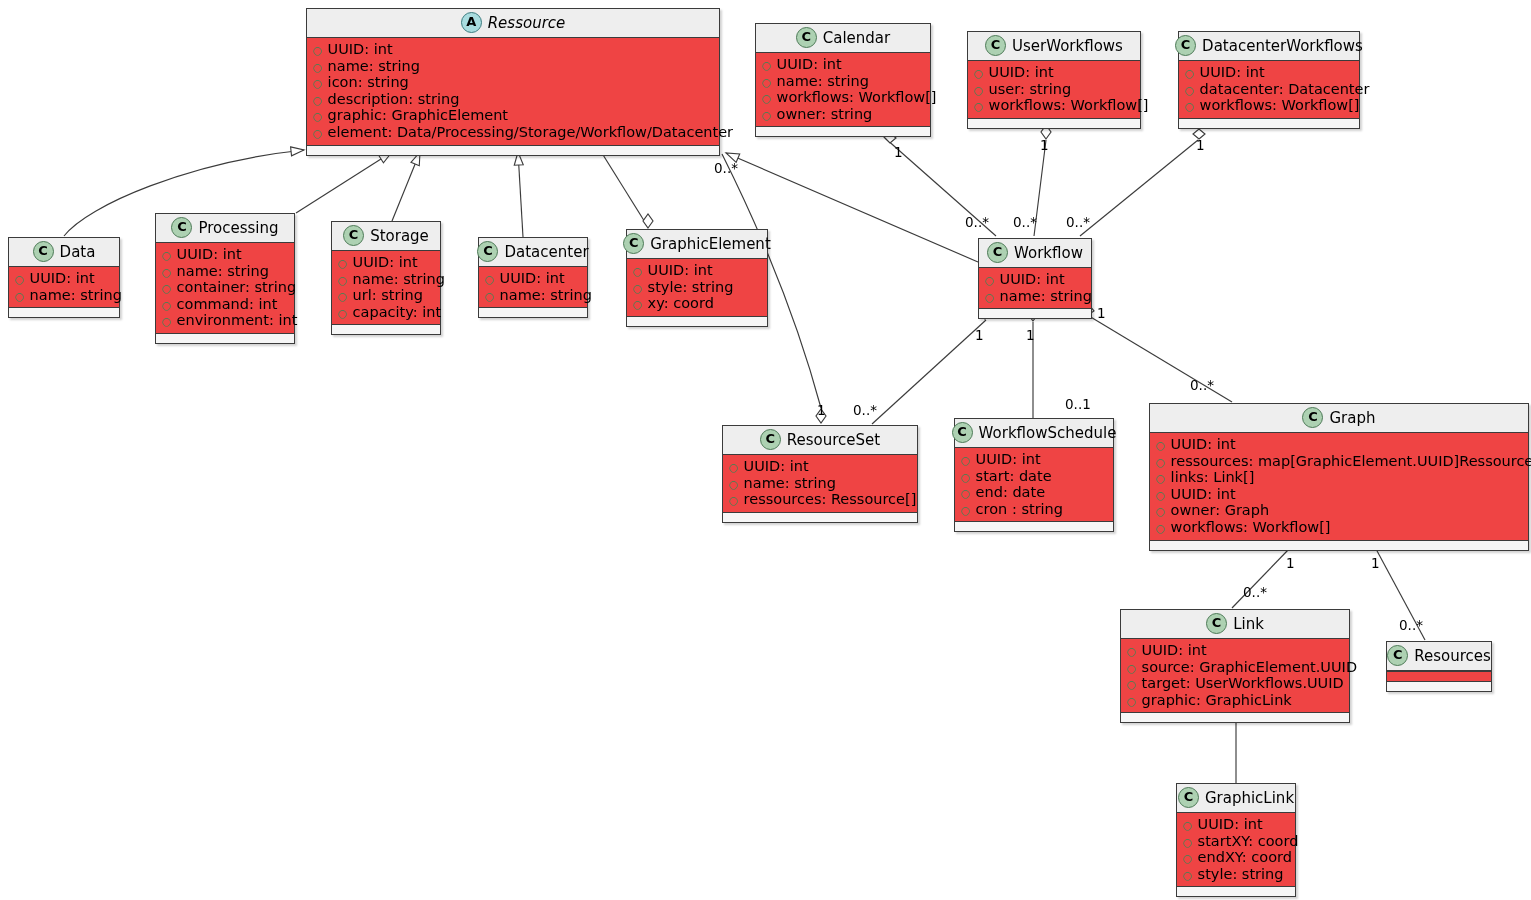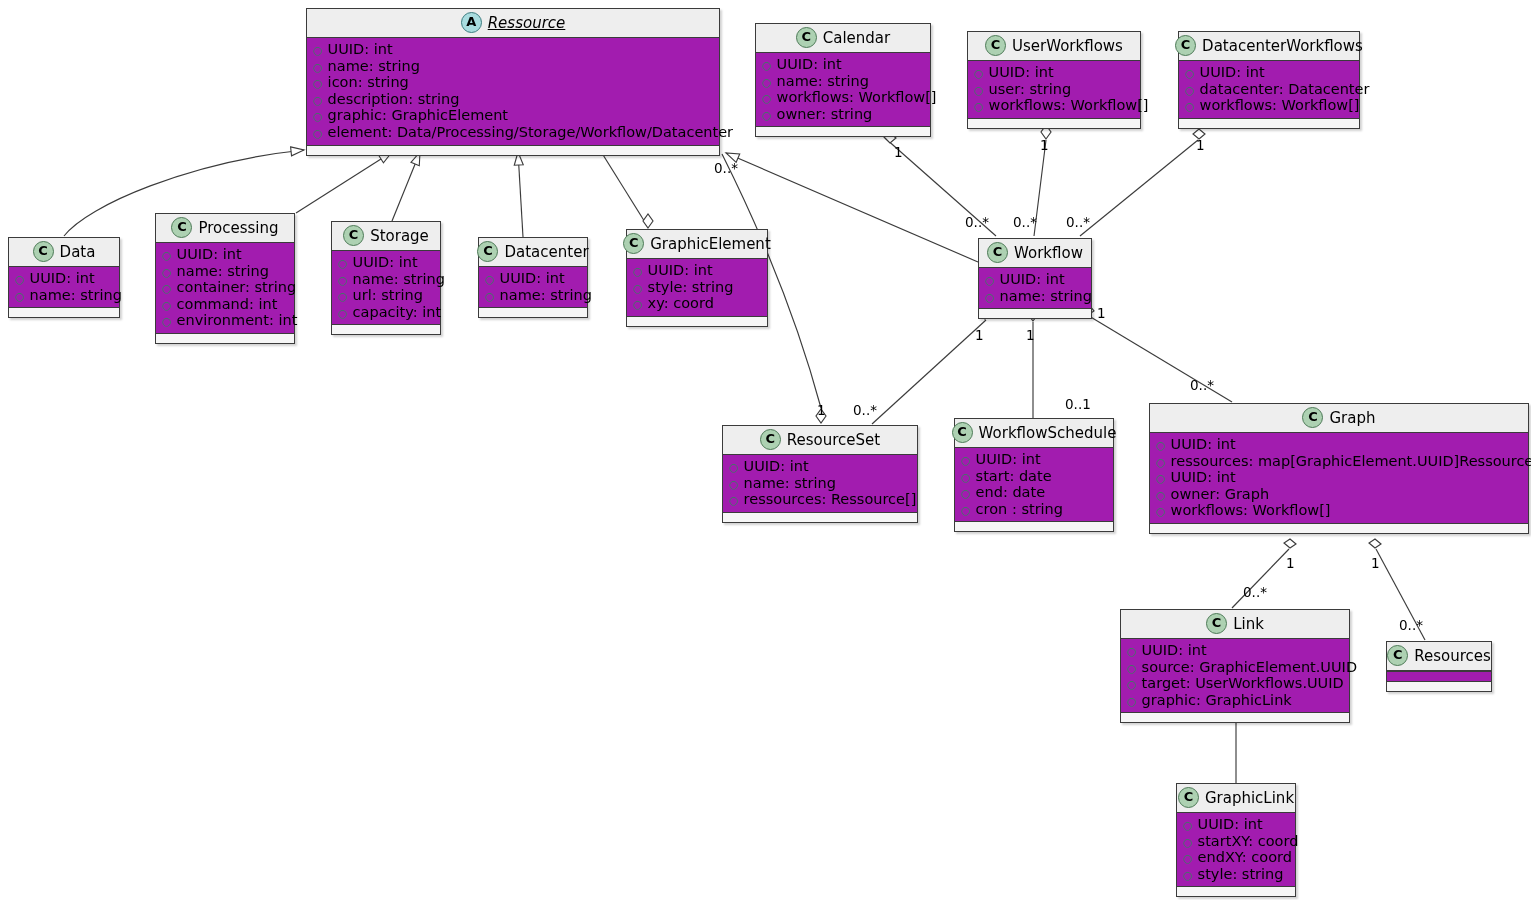--- a/index.html
+++ b/index.html
@@ -7,27 +7,27 @@
   body{width:1531px;height:900px;position:relative;overflow:hidden;
        font-family:"DejaVu Sans","Liberation Sans",sans-serif;}
   #canvas{position:absolute;left:0;top:0;width:1531px;height:900px;}
   svg#edges{position:absolute;left:0;top:0;width:1531px;height:900px;pointer-events:none;}
 
   .uml-class{position:absolute;box-sizing:border-box;border:1px solid #3b3b3b;
     background:#fcfcfc;box-shadow:2px 2px 2px rgba(0,0,0,0.18);}
   .uml-header{display:flex;align-items:center;justify-content:center;
     background:#eeeeee;border-bottom:1px solid #3b3b3b;padding:3px 8px 4px 8px;
     font-size:15px;color:#000;gap:6px;}
-  .uml-header.abstract .cls-title{font-style:italic;text-decoration:underline;}
+  .uml-header.abstract .cls-title{font-style:italic;}
   .badge{width:19px;height:19px;border-radius:50%;display:inline-block;
     flex:0 0 auto;text-align:center;line-height:18px;font-size:13px;font-weight:bold;
     color:#000;border:1px solid #4d7a57;background:#ADD1B2;}
   .badge.abs{background:#A9DCDF;border-color:#3c7c80;}
   .cls-title{white-space:nowrap;}
-  .uml-body{padding:3px 6px 4px 6px;background:#a21caf;}
+  .uml-body{padding:3px 6px 4px 6px;background:#ef4444;}
   .uml-body.empty-compartment{height:9px;padding:0;border-top:1px solid #3b3b3b;}
   .attr{font-size:14.5px;color:#000;white-space:nowrap;line-height:16.6px;
     display:flex;align-items:baseline;gap:5px;}
   .vis{color:#2e8b57;font-size:11px;line-height:11px;}
   .vis::before{content:"\25CB";}
   .attr-text{}
   .tail{border-top:1px solid #3b3b3b;height:9px;background:#f6f6f6;}
 
   .mult{position:absolute;font-size:13.5px;color:#000;white-space:nowrap;}
 </style>
@@ -388,20 +388,24 @@
         <span class="cls-title">Graph</span>
       </div>
       <div class="uml-body">
         <div class="attr">
           <span class="vis"></span>
           <span class="attr-text">UUID: int</span>
         </div>
         <div class="attr">
           <span class="vis"></span>
           <span class="attr-text">ressources: map[GraphicElement.UUID]Ressource</span>
+        </div>
+        <div class="attr">
+          <span class="vis"></span>
+          <span class="attr-text">links: Link[]</span>
         </div>
         <div class="attr">
           <span class="vis"></span>
           <span class="attr-text">UUID: int</span>
         </div>
         <div class="attr">
           <span class="vis"></span>
           <span class="attr-text">owner: Graph</span>
         </div>
         <div class="attr">

